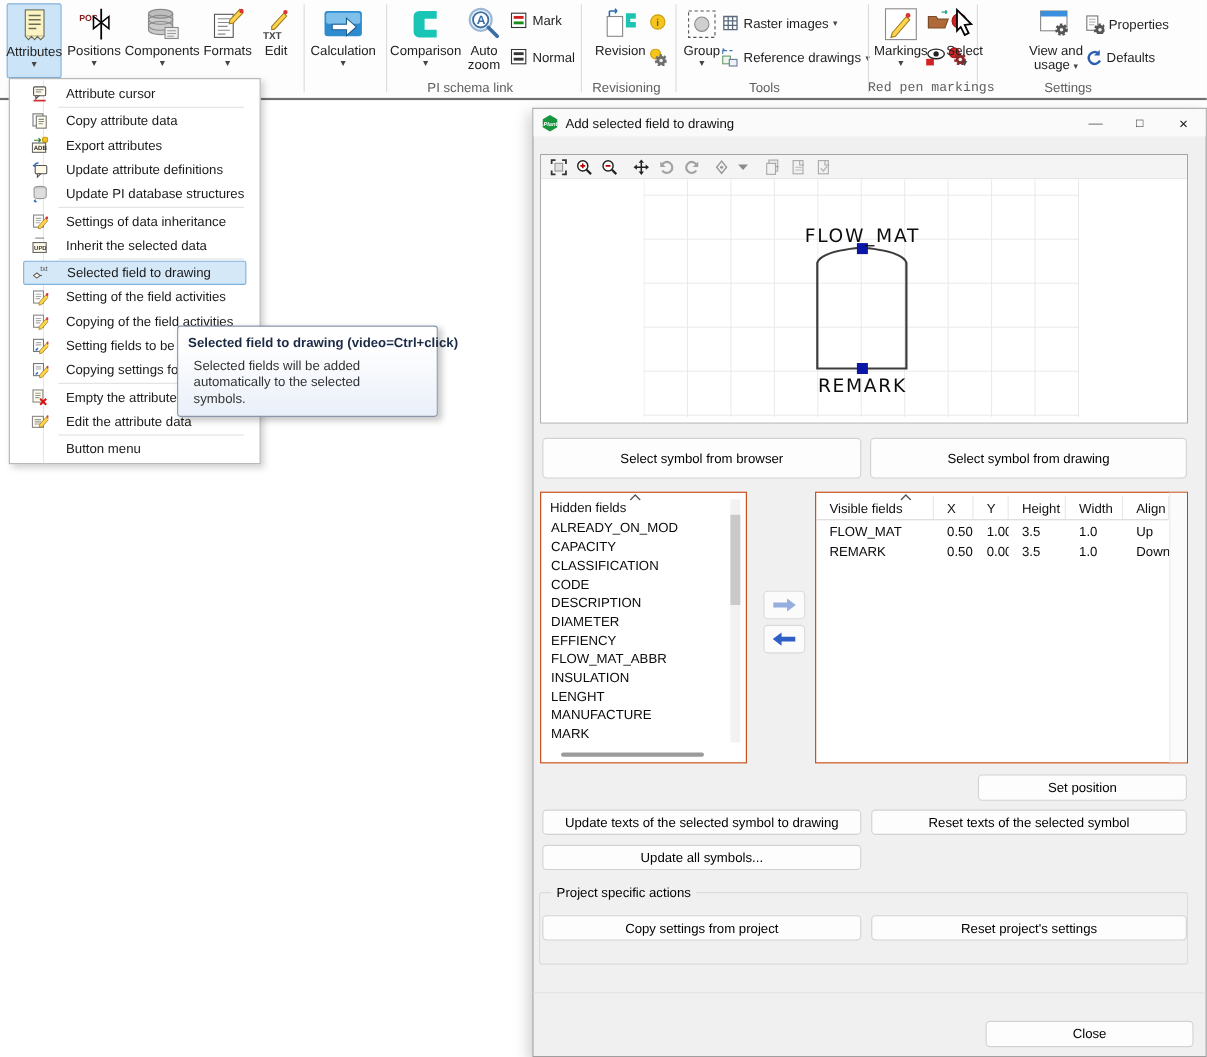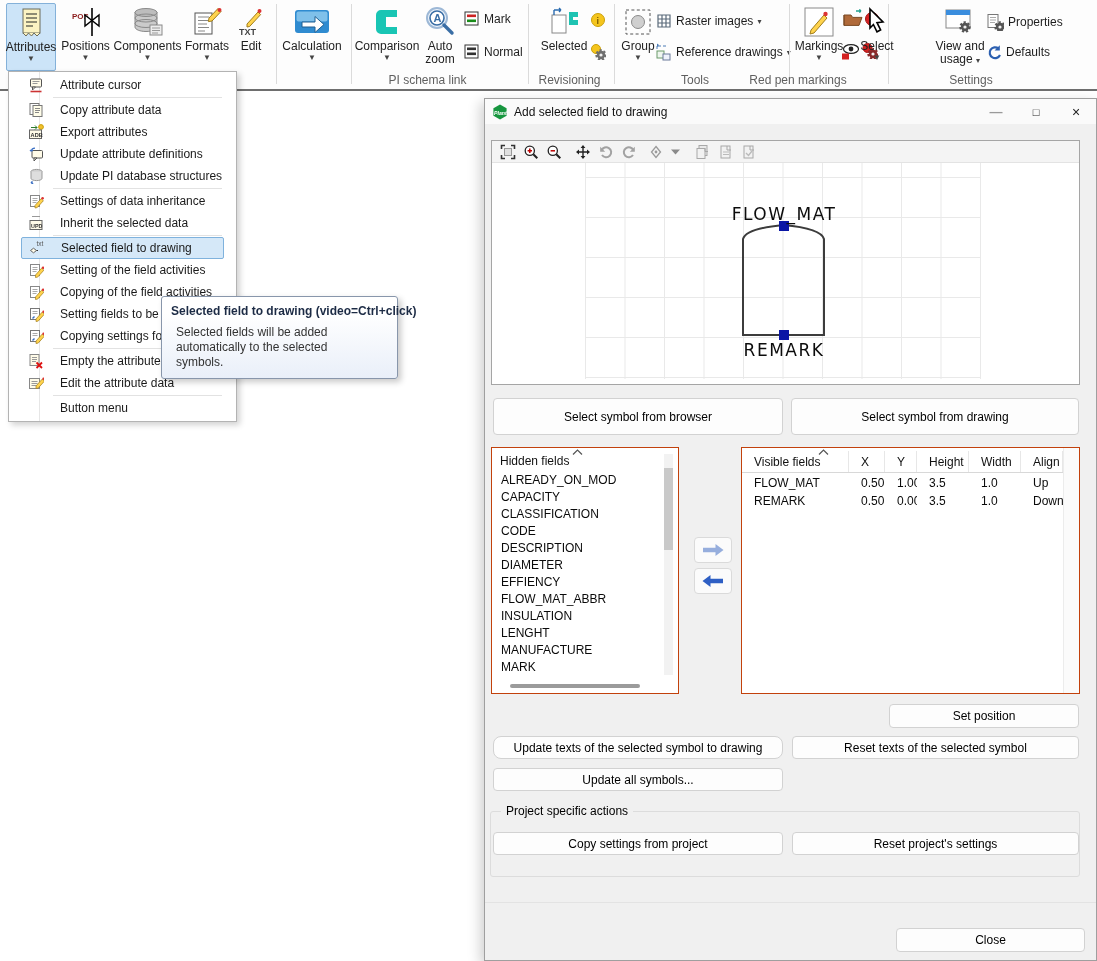--- a/index.html
+++ b/index.html
@@ -196,21 +196,21 @@
   </div>
   <div class="vsep" style="left:528px;"></div>
   <div class="rb" style="left:536px;width:56px;">
     <span class="ric">
         <svg width="32" height="32" viewBox="0 0 32 32">
           <rect x="4" y="9" width="14" height="18" fill="#fff" stroke="#888"></rect>
           <path d="M6 4v5m0-5h7m0 0l-2-2m2 2l-2 2" stroke="#2b6cb0" fill="none" stroke-width="1.4"></path>
           <path d="M30 6h-9v13h9v-5h-5V11h5z" fill="#1fc3b2"></path>
         </svg>
       </span>
-    <span class="rlb">Selected</span>
+    <span class="rlb">Revision</span>
   </div>
   <div class="rs" style="left:590px;top:12px;">
     <span>
         <svg width="16" height="16" viewBox="0 0 16 16">
           <circle cx="8" cy="8" r="6.5" fill="#f5c51d" stroke="#caa00a"></circle>
           <text x="6.6" y="11.5" font-size="9" font-weight="bold" fill="#7a5c00">i</text>
         </svg>
       </span>
   </div>
   <div class="rs" style="left:590px;top:44px;">
@@ -348,21 +348,21 @@
           <path d="M12.5 4.5A5.4 5.4 0 1 0 14 11" fill="none" stroke="#2b5fb0" stroke-width="2.2"></path>
           <path d="M13.8 1.2v5.2H8.6z" fill="#2b5fb0"></path>
         </svg>
       </span>
     <span>Defaults</span>
   </div>
 
   <div class="glabel" style="left:345px;width:165px;">PI schema link</div>
   <div class="glabel" style="left:527px;width:85px;">Revisioning</div>
   <div class="glabel" style="left:640px;width:110px;">Tools</div>
-  <div class="glabel" style="left:748px;width:100px;">Red pen markings</div>
+  <div class="glabel" style="left:789px;width:100px;font-family:Liberation Mono, monospace;">Red pen markings</div>
   <div class="glabel" style="left:921px;width:100px;">Settings</div>
 </div>
 
 <div class="menu" id="menu-items">
     <div class="menu-item">
       <span class="mi">
         <svg width="16" height="16" viewBox="0 0 16 16">
           <rect x="2.5" y="2" width="11" height="8" rx="1" fill="#fffbe8" stroke="#555"></rect>
           <path d="M4.5 4.5h7M4.5 6.5h5" stroke="#999"></path>
           <path d="M4.5 10v3l3-3z" fill="#fffbe8" stroke="#555"></path>
@@ -715,21 +715,21 @@
           <div class="vf-cell c2">0.00</div>
           <div class="vf-cell c3">3.5</div>
           <div class="vf-cell c4">1.0</div>
           <div class="vf-cell c5">Down</div>
         </div>
       </div>
     <div class="vf-gutter"></div>
   </div>
 
   <div class="btn" style="left:404px;top:605px;width:190px;height:24px;">Set position</div>
-  <div class="btn" style="left:8px;top:637px;width:290px;height:23px;border-radius:8px;">Update texts of the selected symbol to drawing</div>
+  <div class="btn" style="left:8px;top:637px;width:290px;height:23px;">Update texts of the selected symbol to drawing</div>
   <div class="btn" style="left:307px;top:637px;width:287px;height:23px;">Reset texts of the selected symbol</div>
   <div class="btn" style="left:8px;top:669px;width:290px;height:23px;">Update all symbols...</div>
 
   <div class="gbox">
     <span>Project specific actions</span>
   </div>
   <div class="btn" style="left:8px;top:733px;width:290px;height:23px;">Copy settings from project</div>
   <div class="btn" style="left:307px;top:733px;width:287px;height:23px;">Reset project's settings</div>
 
   <div class="bdiv"></div>

